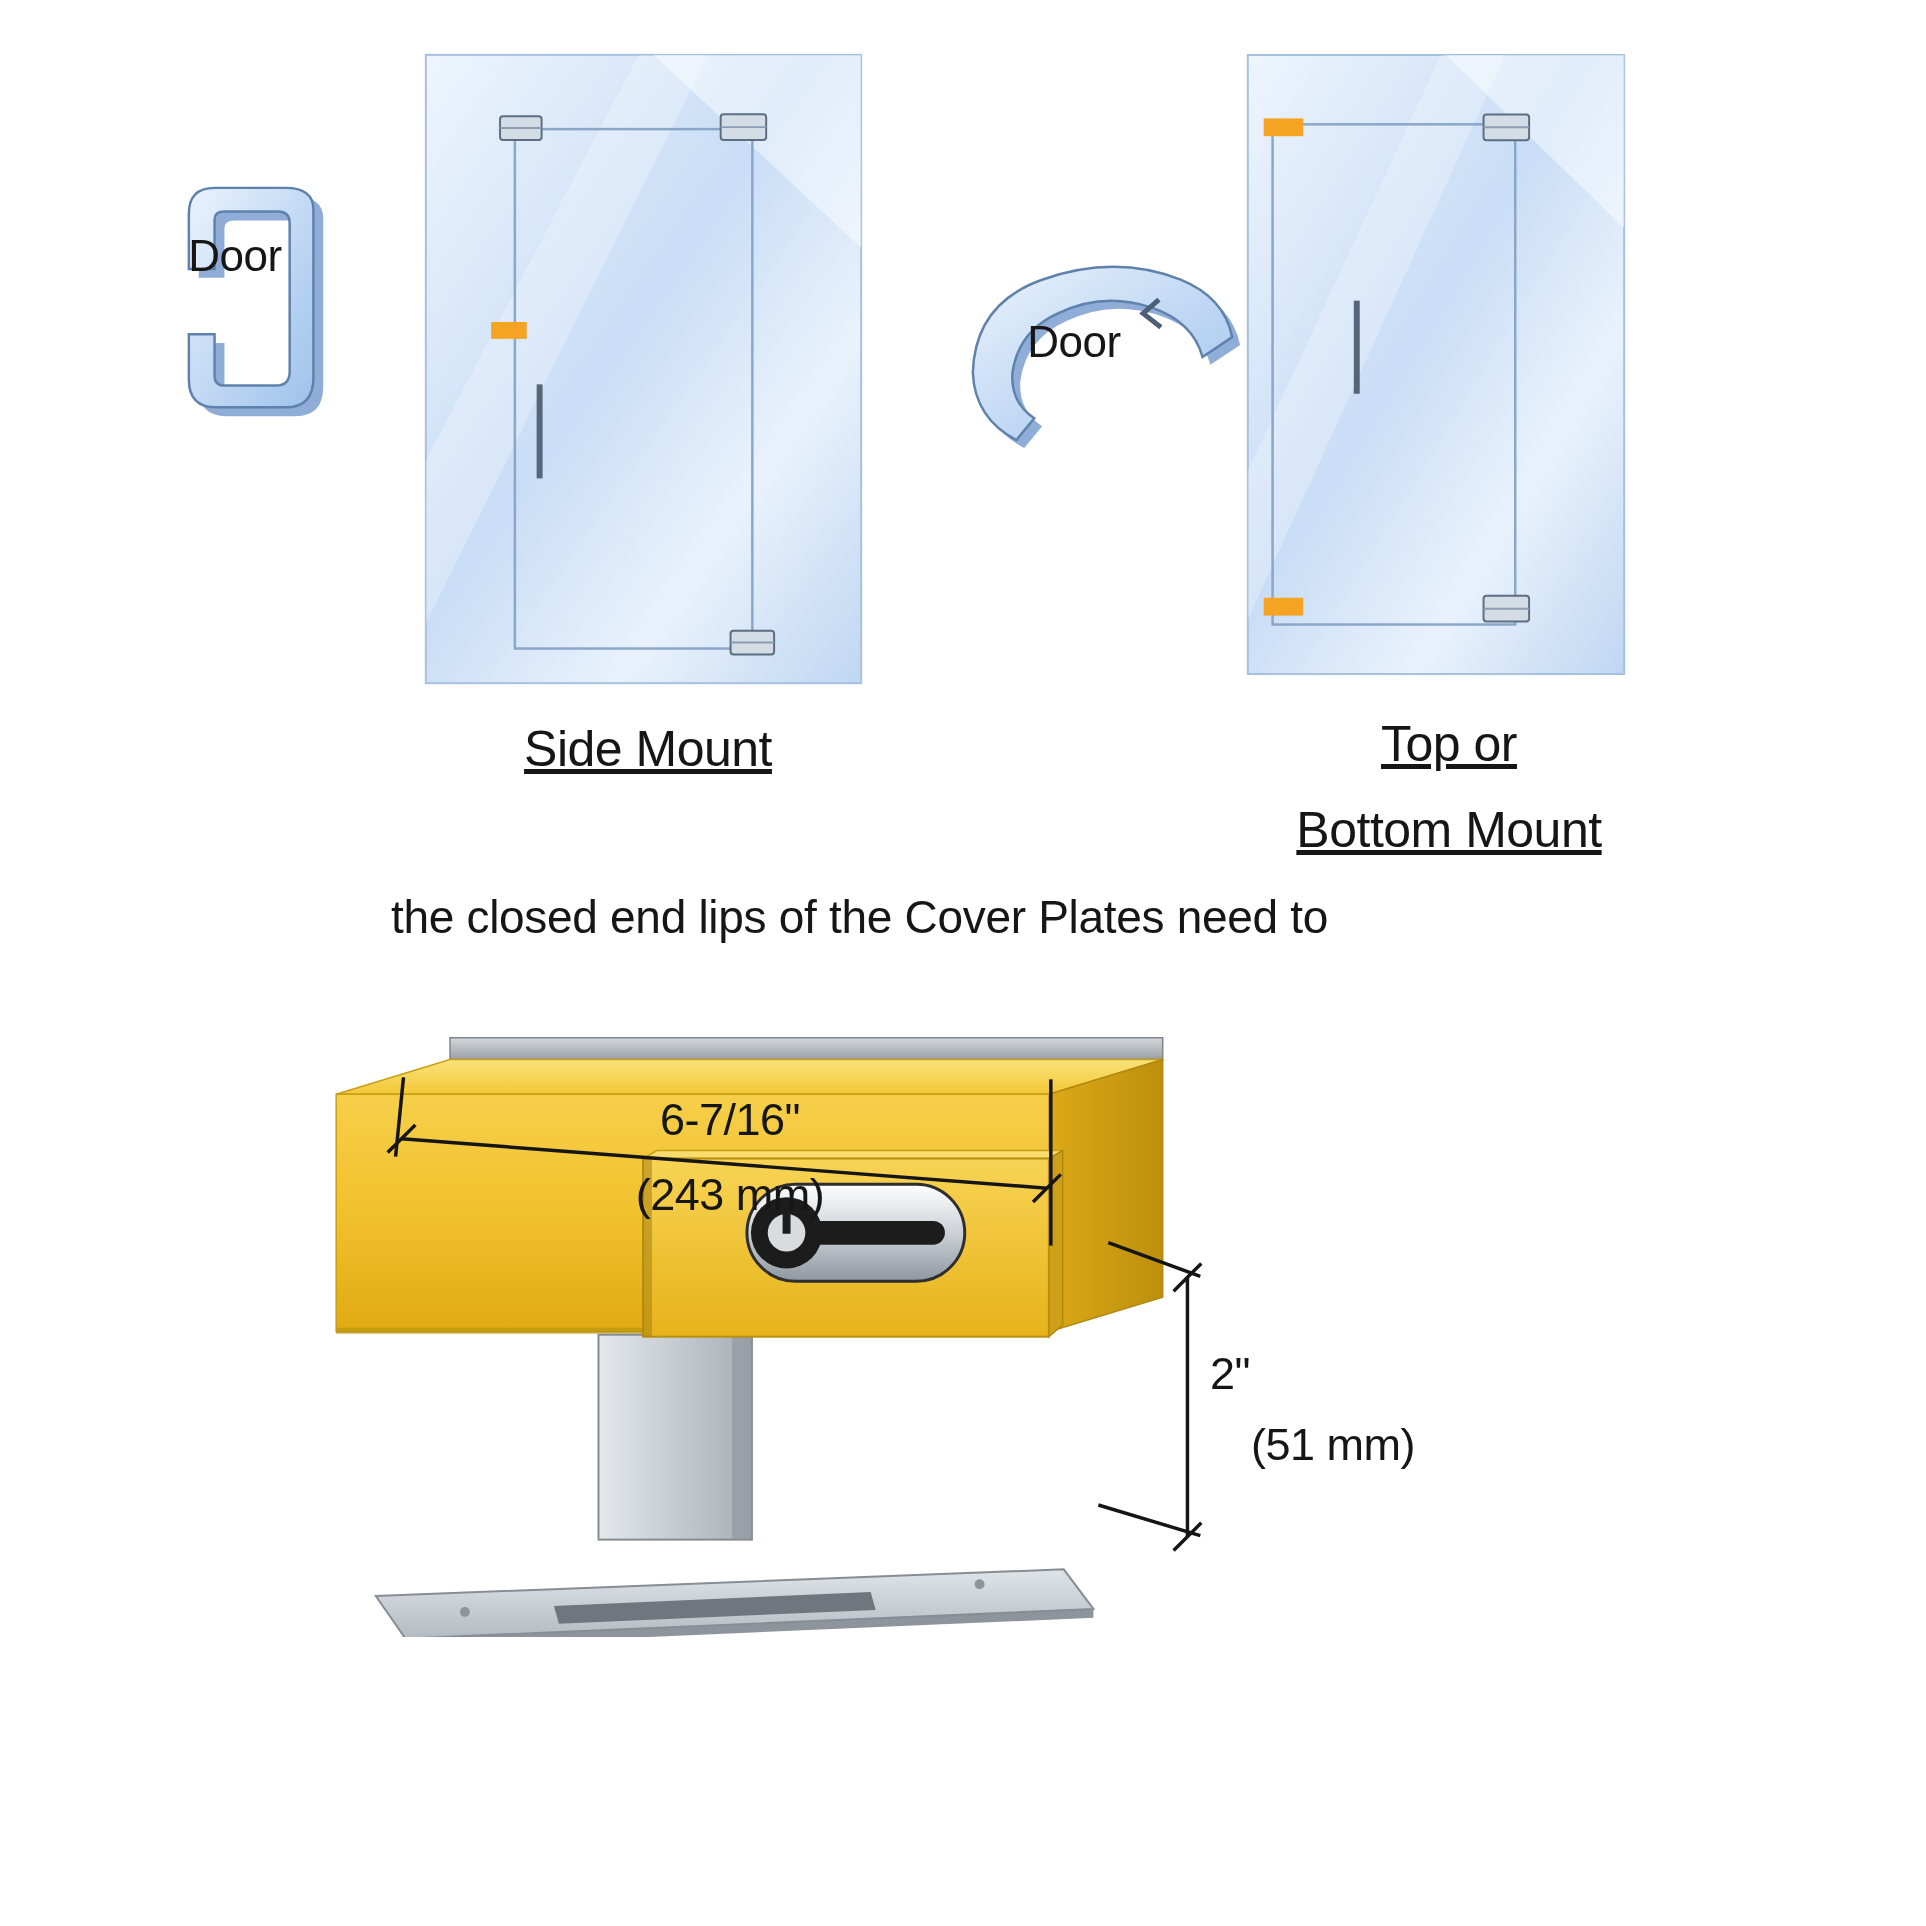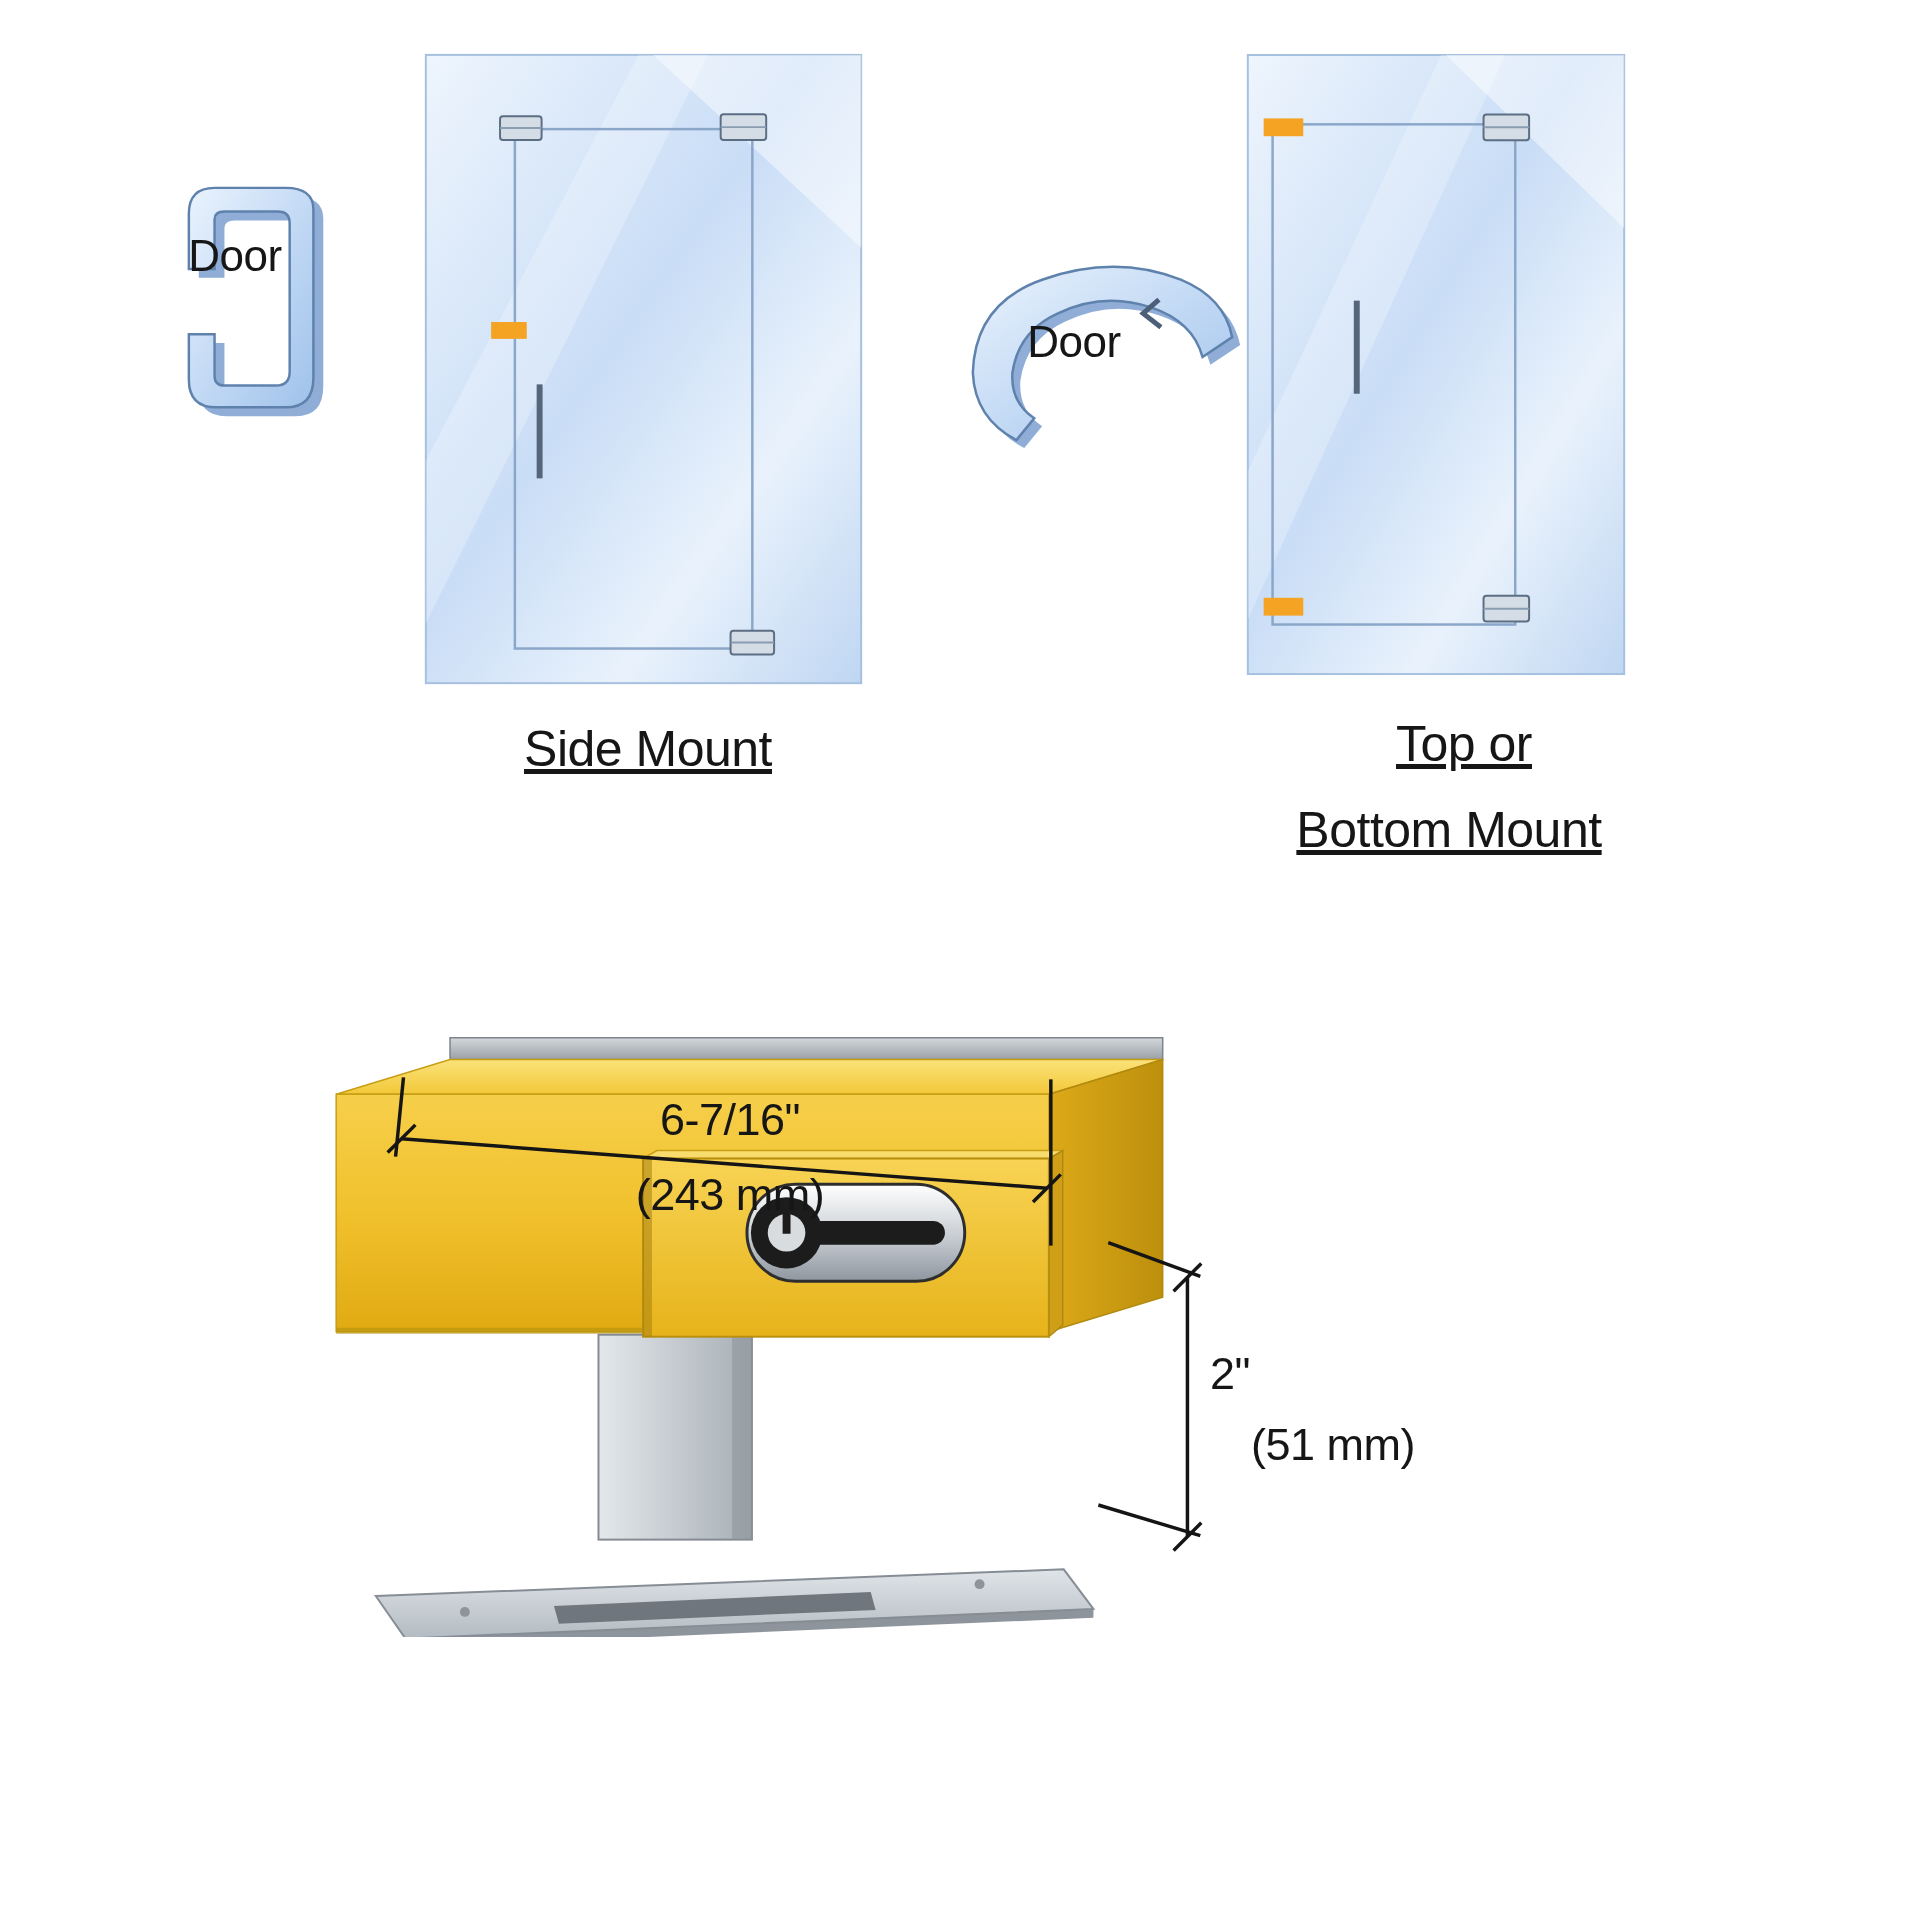--- a/index.html
+++ b/index.html
@@ -98,24 +98,25 @@
         <stop offset="0.6" stop-color="#bcd5f3"></stop>
         <stop offset="1" stop-color="#9fc2ea"></stop>
       </linearGradient>
     </defs>
     <path d="M18,122 Q20,52 88,28 Q162,2 228,28 Q272,46 280,86 L250,106 Q240,70 198,56 Q150,40 104,62 Q64,80 58,122 Q56,152 80,168 L62,190 Q20,168 18,122 Z" transform="translate(8,8)" fill="#8fadd6"></path>
     <path d="M18,122 Q20,52 88,28 Q162,2 228,28 Q272,46 280,86 L250,106 Q240,70 198,56 Q150,40 104,62 Q64,80 58,122 Q56,152 80,168 L62,190 Q20,168 18,122 Z" fill="url(#g2door)" stroke="#5f82ad" stroke-width="2.5"></path>
     <polyline points="206,48 190,62 208,76" fill="none" stroke="#4d5f78" stroke-width="5"></polyline>
   </svg>
   <div class="label door-label" style="left:1074px;top:342px;">Door</div>
 
-  <div class="label caption" style="left:1449px;top:744px;margin-left:15px;">Top or</div>
+  <div class="label caption" style="left:1449px;top:744px;">Top or</div>
   <div class="label caption" style="left:1449px;top:810px;margin-top:20px;">Bottom Mount</div>
 
   <div class="note">
+    <div>the closed end lips of the Cover Plates need to</div>
   </div>
 
   <svg class="abs" style="left:257px;top:990px;" width="1168" height="733" viewBox="0 0 1180 740">
     <defs>
       <linearGradient id="lkGoldFront" x1="0" y1="0" x2="0" y2="1">
         <stop offset="0" stop-color="#f6cf4a"></stop>
         <stop offset="0.5" stop-color="#f1c12d"></stop>
         <stop offset="1" stop-color="#e0aa12"></stop>
       </linearGradient>
       <linearGradient id="lkGoldTop" x1="0" y1="0" x2="0" y2="1">

